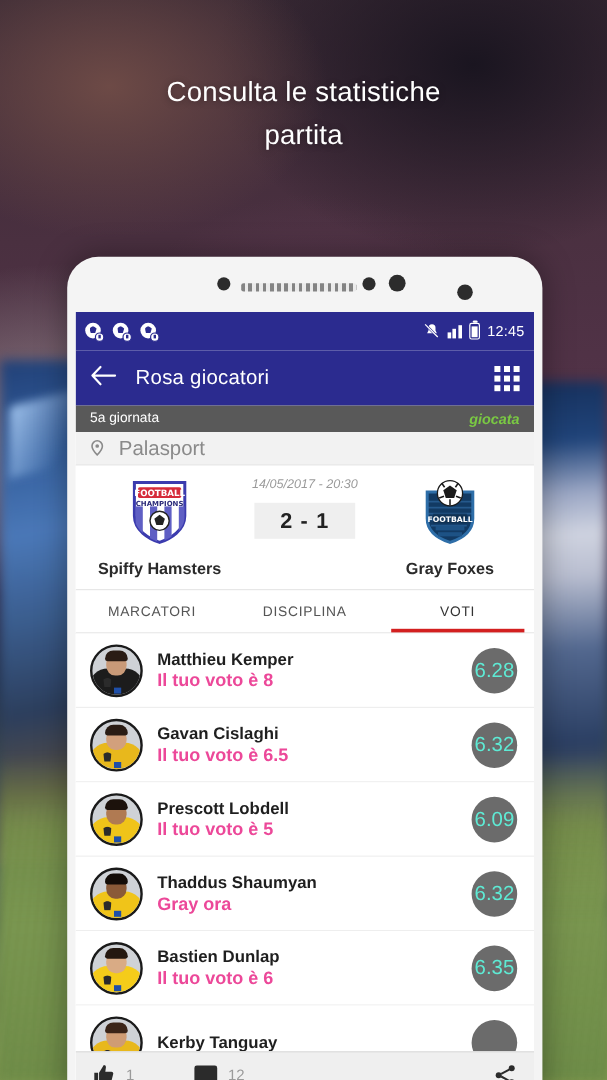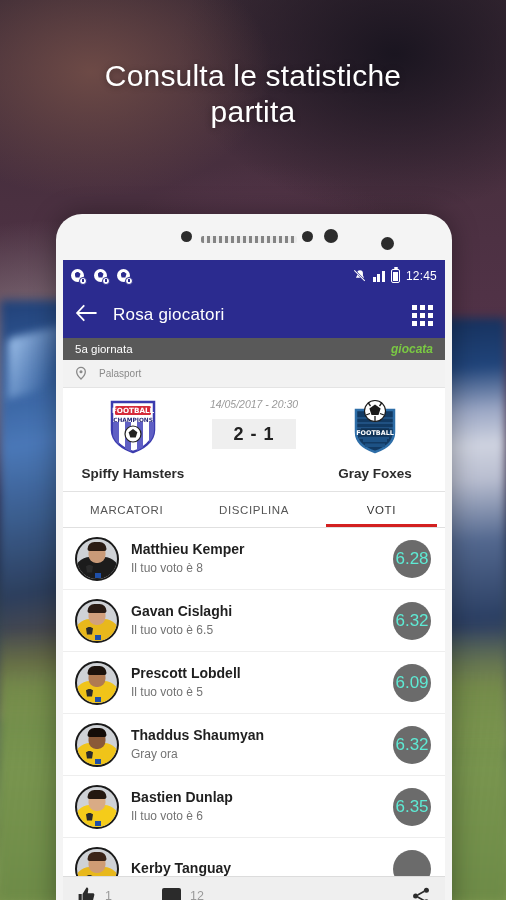--- a/index.html
+++ b/index.html
@@ -46,21 +46,21 @@
   .bg-grass-tex {
     position: absolute; left: 0; right: 0; bottom: 0; height: 230px;
     background: repeating-linear-gradient(96deg, rgba(255,255,255,.05) 0 3px, rgba(0,0,0,.05) 3px 7px);
     filter: blur(2px); opacity:.6;
   }
 
   
   .headline {
     position: absolute; left: 0; right: 0; top: 58px;
     text-align: center; color: #fff;
-    font-size: 30px; line-height: 36px; font-weight: 400;
+    font-size: 23px; line-height: 36px; font-weight: 400;
     letter-spacing: .2px;
     text-shadow: 0 1px 6px rgba(0,0,0,.35);
   }
 
   
   .phone {
     position: absolute; left: 56px; top: 214px;
     width: 396px; height: 700px;
     background: #f4f4f4;
     border-radius: 26px 26px 0 0;
@@ -120,21 +120,21 @@
   
   .matchday {
     height: 22px; background:#595959; color:#fff;
     display:flex; align-items:center; padding: 0 12px;
     font-size: 11.5px;
   }
   .matchday .status { margin-left:auto; color:#7ac943; font-style: italic; font-weight: 700; font-size: 12px; }
 
   .venue {
     height: 28px; background:#f2f2f2; display:flex; align-items:center; gap: 10px;
-    padding: 0 10px; border-bottom: 1px solid #e4e4e4; color:#8a8a8a; font-size: 10px;
+    padding: 0 10px; border-bottom: 1px solid #e4e4e4; color:#8a8a8a; font-size: 17px;
   }
   .pin { width: 16px; height: 16px; }
 
   
   .match {
     background:#fff; padding: 8px 0 10px; border-bottom: 1px solid #e2e2e2;
     display:flex; align-items:flex-start; justify-content:center;
   }
   .team { width: 138px; text-align:center; }
   .crest { width: 52px; height: 56px; margin: 2px auto 0; }
@@ -172,21 +172,21 @@
     width: 17px; height: 19px; border-radius: 48% 48% 44% 44%; }
   .av-hair { position:absolute; left:50%; top:3px; transform:translateX(-50%);
     width: 19px; height: 9px; border-radius: 10px 10px 3px 3px; background:#2a1c14; }
   .av-body { position:absolute; left:50%; bottom:0; transform:translateX(-50%);
     width: 46px; height: 22px; border-radius: 16px 16px 0 0; }
   .av-crest { position:absolute; left: 9px; bottom: 6px; width: 7px; height: 8px; background:#2b2b2b;
     clip-path: polygon(50% 0,100% 22%,86% 100%,14% 100%,0 22%); }
   .av-tag { position:absolute; left: 18px; bottom: 1px; width: 6px; height: 5px; background:#1f4fa8; }
   .info { flex:1; min-width:0; }
   .pname { font-size: 14px; font-weight: 700; color:#1f1f1f; line-height: 17px; }
-  .pvote { font-size: 12px; color:#737373; line-height: 16px; margin-top: 2px; }
+  .pvote { font-size: 15px; color:#ec4899; line-height: 16px; margin-top: 2px; font-weight: bold; }
   .rating {
     flex: 0 0 38px; width: 38px; height: 38px; border-radius: 50%;
     background:#6b6b6b; color:#5eead4; font-size: 17px;
     display:flex; align-items:center; justify-content:center;
   }
 
   
   .actionbar {
     position:absolute; left:0; right:0; bottom:0; height: 38px;
     background:#efefef; border-top:1px solid #dcdcdc;

